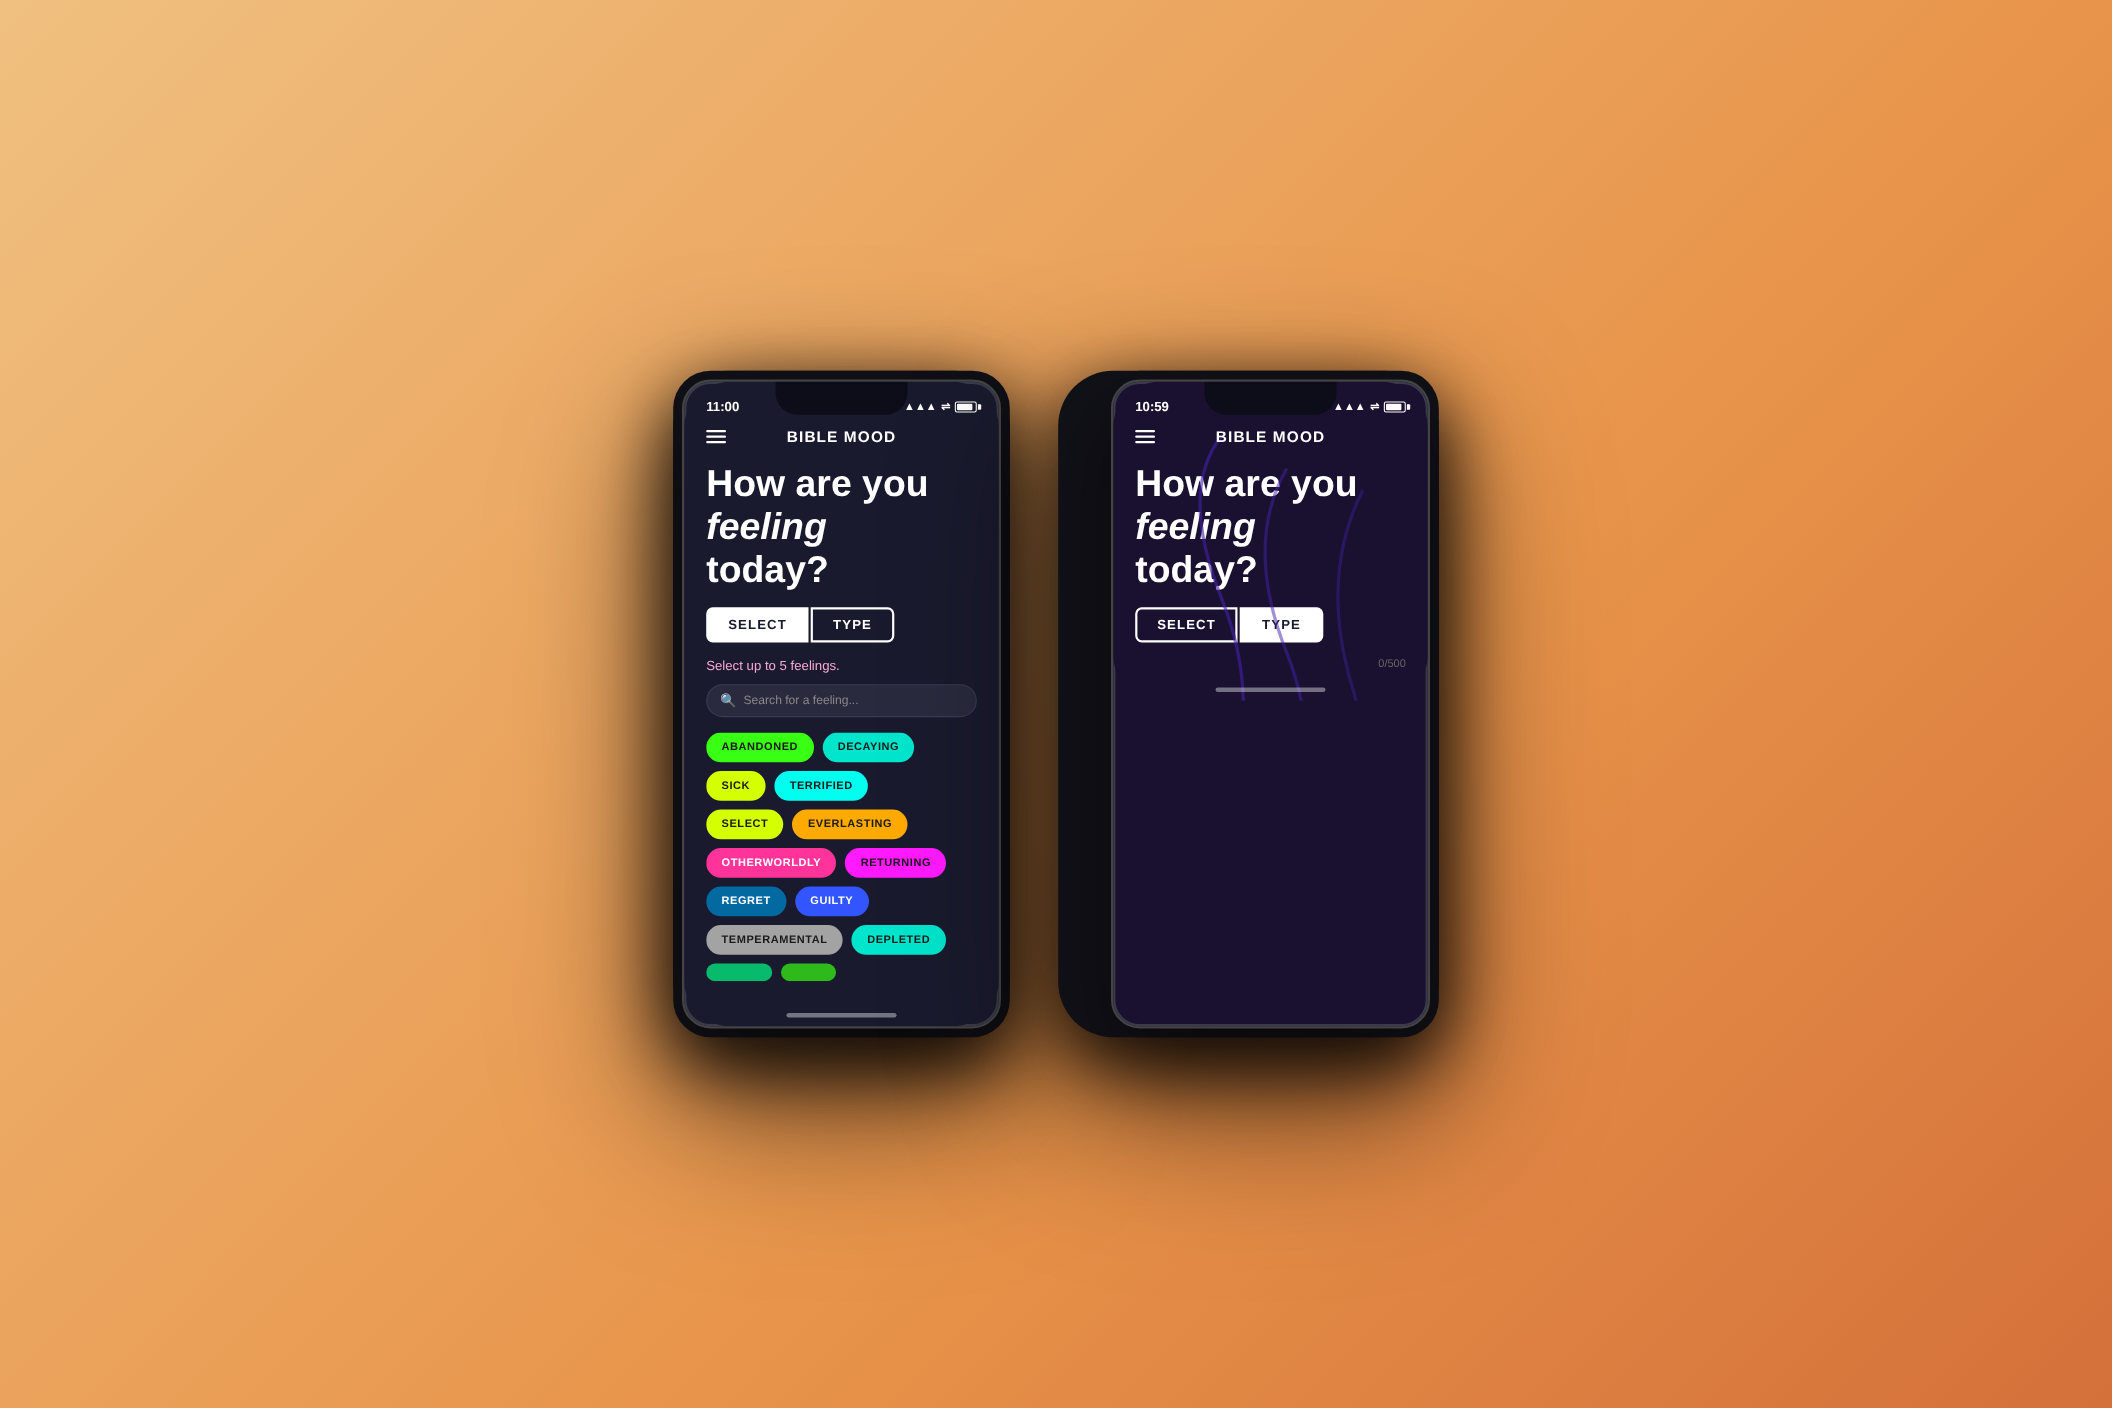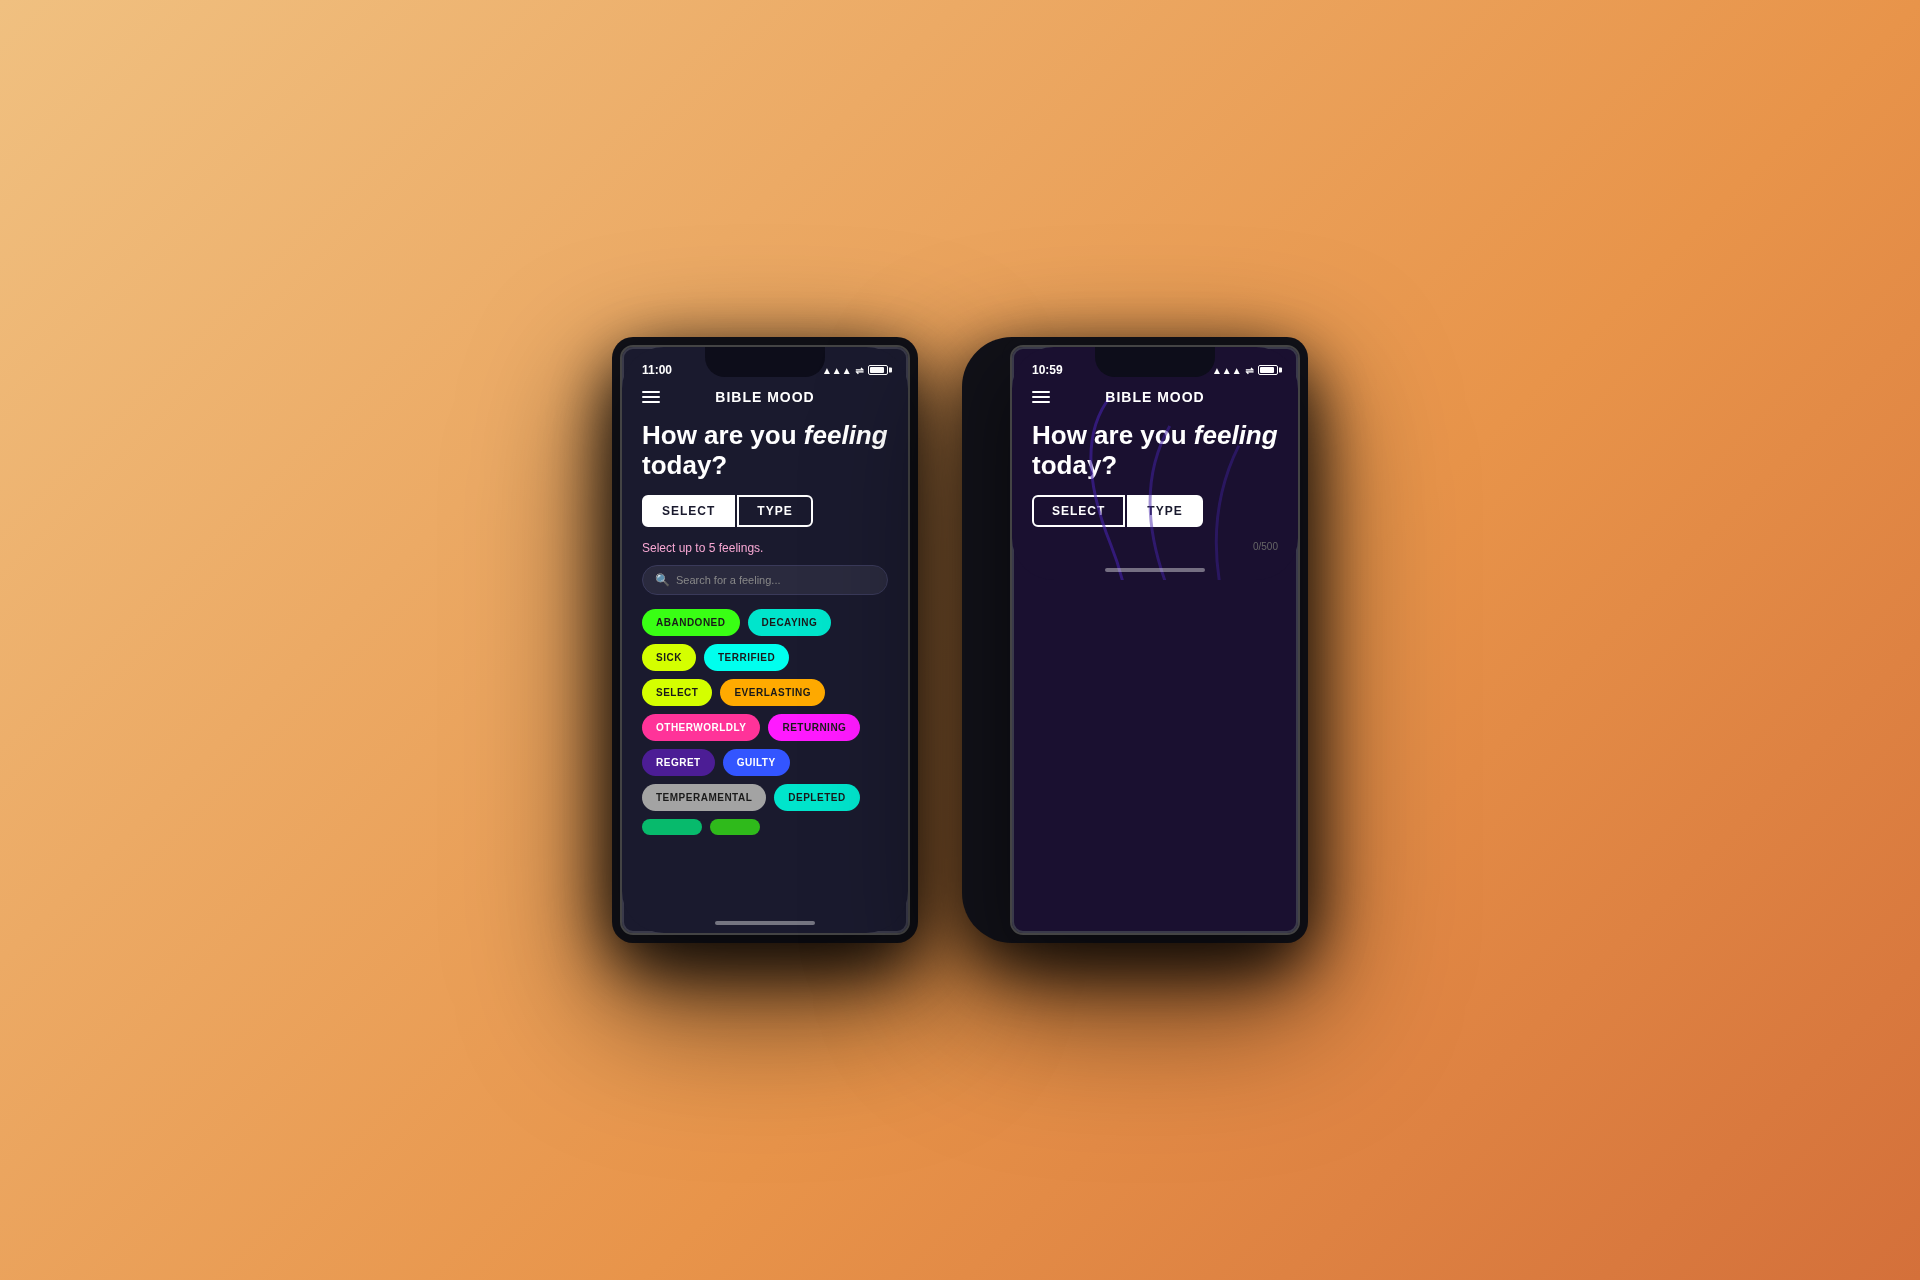--- a/index.html
+++ b/index.html
@@ -18,21 +18,21 @@
     .phones-container {
       display: flex;
       gap: 60px;
       align-items: center;
     }
 
     .phone {
       width: 290px;
       height: 590px;
       background: #1a1a2e;
-      border-radius: 13px;
+      border-radius: 26px;
       position: relative;
       box-shadow: 0 30px 80px rgba(0,0,0,0.5), inset 0 0 0 2px #3a3a4a, 0 0 0 8px #111118;
       overflow: hidden;
       border: 2px solid #444;
     }
 
     .phone::before {
       content: '';
       position: absolute;
       top: 0;
@@ -149,21 +149,21 @@
     .phone-content {
       flex: 1;
       padding: 8px 20px 16px;
       overflow: hidden;
       display: flex;
       flex-direction: column;
     }
 
     .heading {
       color: white;
-      font-size: 26px;
+      font-size: 34px;
       font-weight: 900;
       line-height: 1.15;
       margin-bottom: 14px;
     }
 
     .heading em {
       font-style: italic;
     }
 
     
@@ -253,21 +253,21 @@
 
     .tag-green { background: #39ff14; }
     .tag-teal { background: #00e5cc; }
     .tag-lime-yellow { background: #d4ff00; }
     .tag-pink { background: #ff3399; color: white; }
     .tag-magenta { background: #ff1aff; }
     .tag-yellow { background: #a3a3a3; }
     .tag-orange-yellow { background: #ffaa00; }
     .tag-cyan { background: #00ffee; }
     .tag-green2 { background: #00ff88; }
-    .tag-purple { background: #4c1d95; color: white; }
+    .tag-purple { background: #0369a1; color: white; }
     .tag-blue { background: #3355ff; color: white; }
 
     
     .phone2-screen {
       background: #1a1030;
       position: relative;
     }
 
     .phone2-bg-decoration {
       position: absolute;

